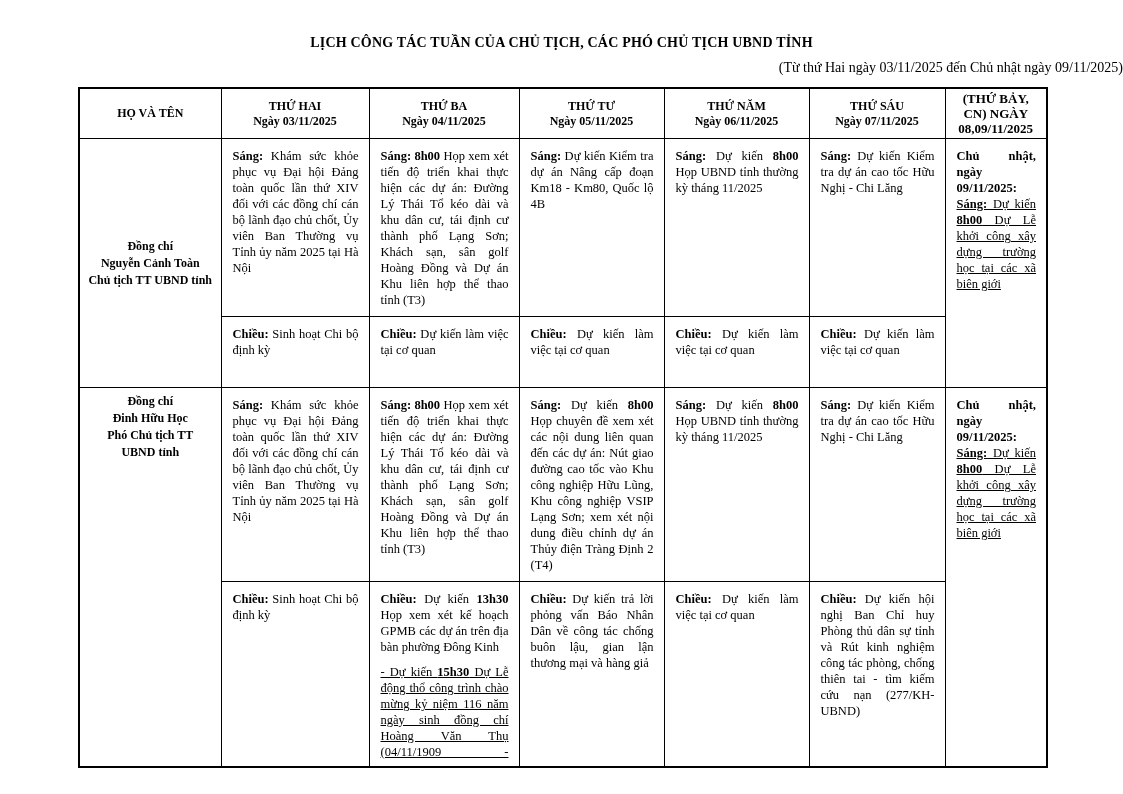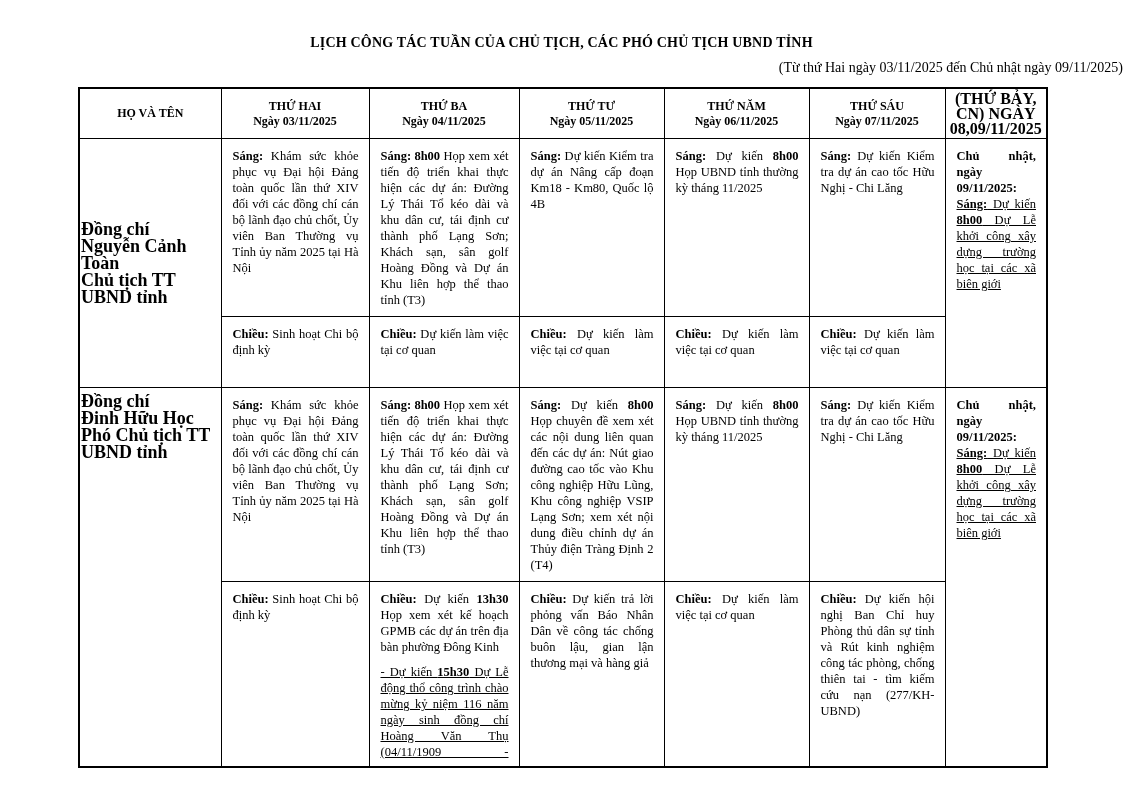--- a/index.html
+++ b/index.html
@@ -12,31 +12,31 @@
   .subtitle { margin-top:9px; text-align:right; font-size:14px; }
   table.sched {
     border-collapse:collapse; table-layout:fixed;
     margin:11px 0 0 78px; width:968px; border:2px solid #000;
   }
   th, td { border:1px solid #000; padding:4px; }
   th {
     font-size:12px; font-weight:bold; text-align:center; vertical-align:middle;
     line-height:15px; height:48px; padding:2px 2px;
   }
-  th.wk { font-size:16px; }
+  th.wk { font-size:13px; }
   td.c, td.weekend { vertical-align:top; }
   .cbox {
     padding:5px 6px 4px 7px; font-size:12.5px; line-height:16px; text-align:justify;
     text-justify:inter-word;
   }
   .cbox p { margin:0; }
   .cbox p + p { margin-top:9px;text-decoration:underline; }
   td.weekend .cbox p + p { margin-top:0; }
   td.name {
-    text-align:left; font-weight:bold; font-size:18px; line-height:17px; padding:4px 1px;
+    text-align:center; font-weight:bold; font-size:12px; line-height:17px; padding:4px 1px;
   }
   td.v-mid { vertical-align:middle; }
   td.v-top { vertical-align:top; padding-top:5px; }
   tr.h-am1 { height:172px; }
   tr.h-pm1 { height:71px; }
   tr.h-am2 { height:192px; }
   tr.h-pm2 { height:182px; }
   tr.h-pm2 .cbox { max-height:176px; overflow:hidden; }
 </style>
 </head>

